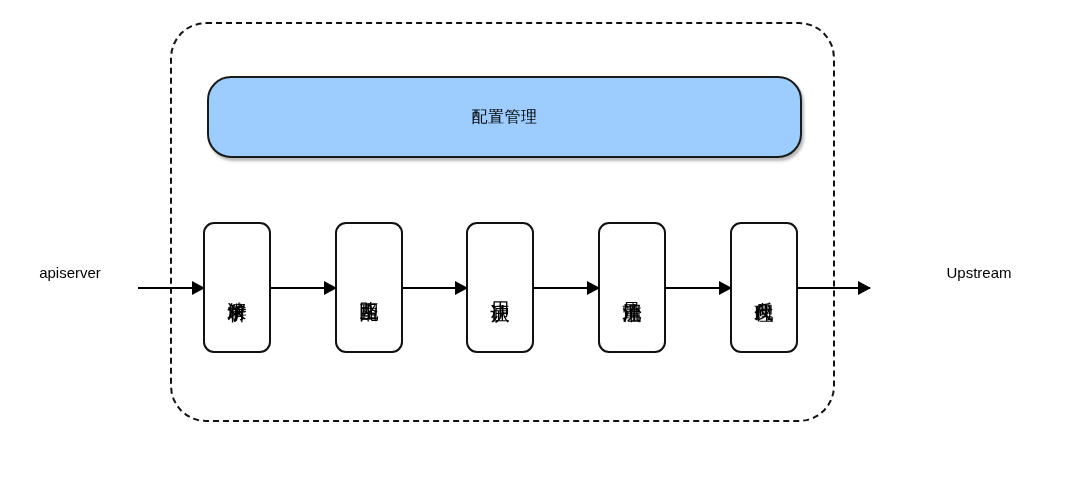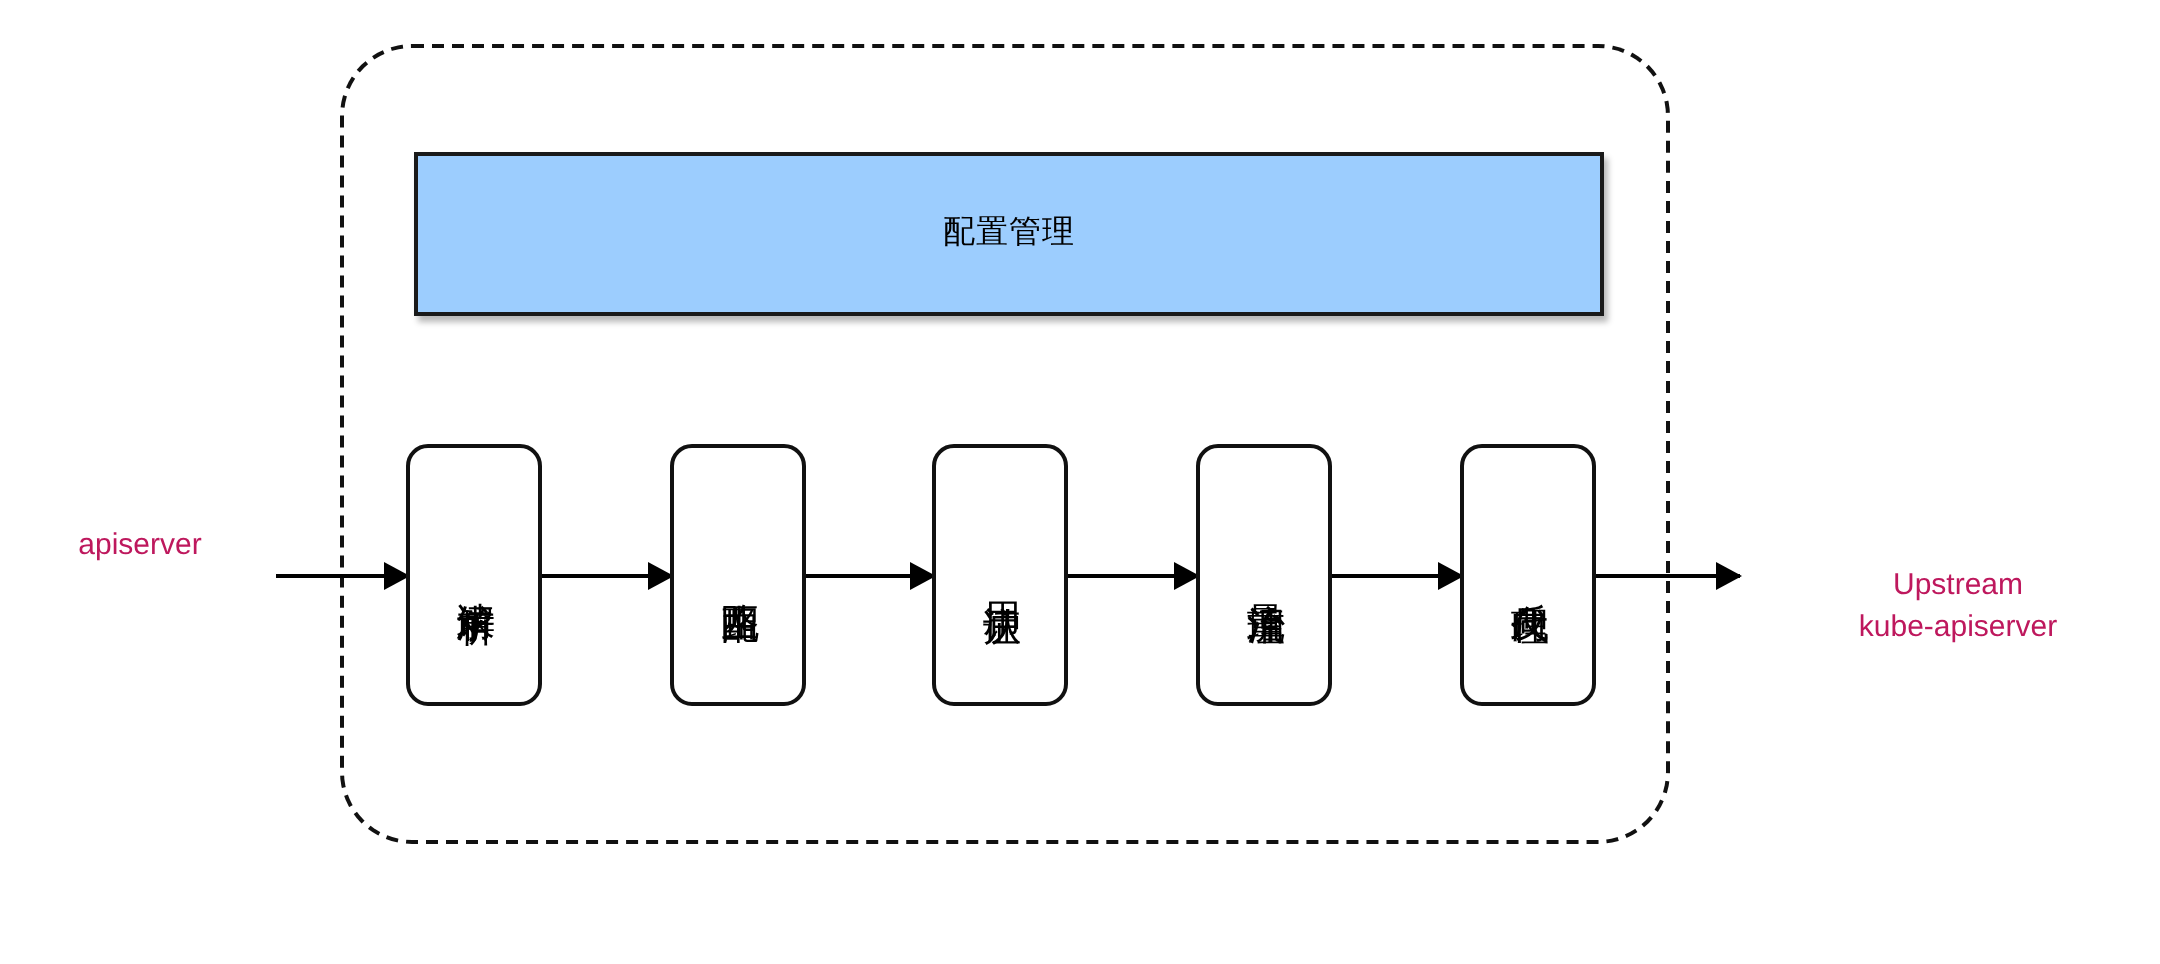--- a/index.html
+++ b/index.html
@@ -36,21 +36,21 @@
   
   .config-bar {
     position: absolute;
     left: 207px;
     top: 76px;
     width: 595px;
     height: 82px;
     box-sizing: border-box;
     background: #9CCDFE;
     border: 2px solid #1a1a1a;
-    border-radius: 0;
+    border-radius: 24px;
     box-shadow: 2px 3px 3px rgba(0,0,0,0.28);
     display: flex;
     align-items: center;
     justify-content: center;
   }
   .config-bar-label {
     font-size: 16px;
     line-height: 1;
     color: #000000;
     letter-spacing: 0.5px;
@@ -110,24 +110,24 @@
   .conn-2-3  { left: 534px; width: 65px; }
   .conn-3-4  { left: 666px; width: 65px; }
   .conn-out  { left: 798px; width: 72px; }
 
   
   .side-label {
     position: absolute;
     text-align: center;
     font-size: 15px;
     line-height: 1.38;
-    color: #be185d;
+    color: #000000;
   }
   .label-left  { left: 10px;  top: 263px; width: 120px; }
-  .label-right { left: 888px; top: 263px; width: 182px; margin-top: 20px; }
+  .label-right { left: 888px; top: 263px; width: 182px; }
   .side-label .ln { display: block; white-space: nowrap; }
 </style>
 </head>
 <body>
 
 <div id="canvas">
 
   <div class="dashed-boundary"></div>
 
   <div class="config-bar">
@@ -177,16 +177,15 @@
   <div class="conn conn-out">
     <span class="head"></span>
   </div>
 
   <div class="side-label label-left">
     <span class="ln">apiserver</span>
   </div>
 
   <div class="side-label label-right">
     <span class="ln">Upstream</span>
-    <span class="ln">kube-apiserver</span>
   </div>
 
 </div>
 
 </body></html>

